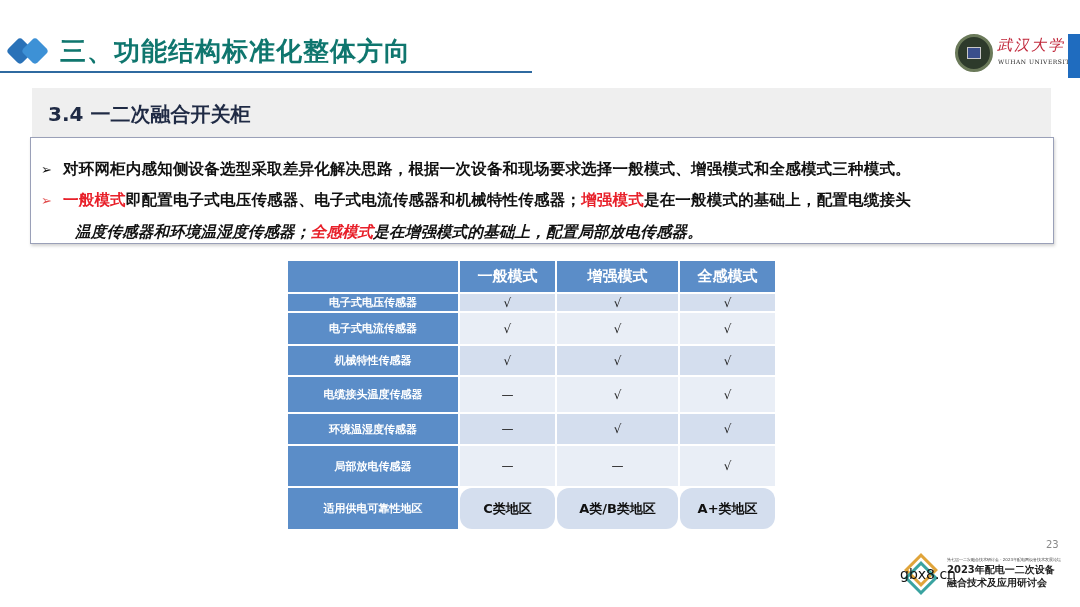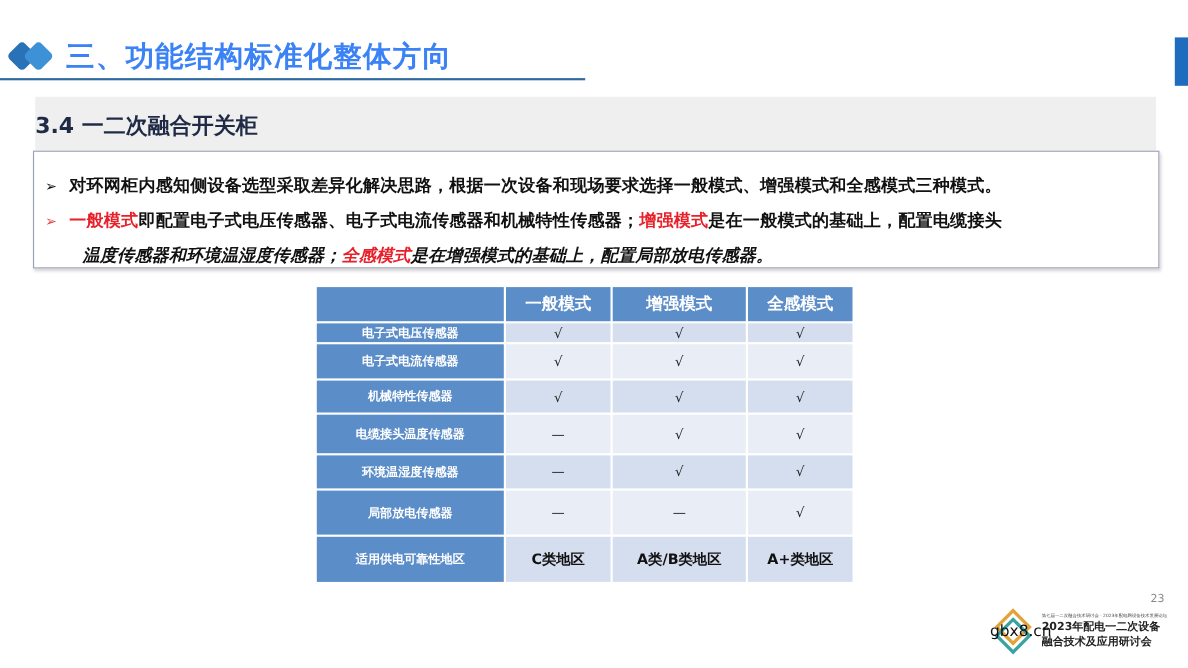--- a/index.html
+++ b/index.html
@@ -4,32 +4,32 @@
 <style>
   * { box-sizing: border-box; margin: 0; padding: 0; }
   html, body { width: 1080px; height: 607px; background: #ffffff; overflow: hidden; }
   body { position: relative; font-family: "DejaVu Sans", "Liberation Sans", sans-serif; color: #111; }
 
   .header { position: absolute; left: 0; top: 0; width: 1080px; height: 80px; }
   .diamonds { position: absolute; left: 8px; top: 38px; width: 46px; height: 26px; }
   .diamond { position: absolute; width: 20px; height: 20px; border-radius: 4px; transform: rotate(45deg); }
   .diamond.d1 { left: 2px; top: 3px; background: #2a72b8; }
   .diamond.d2 { left: 17px; top: 3px; background: #3d91d6; }
-  .main-title { position: absolute; left: 60px; top: 34px; font-size: 26px; font-weight: bold; color: #3b82f6; letter-spacing: 1px; white-space: nowrap; }
+  .main-title { position: absolute; left: 60px; top: 34px; font-size: 26px; font-weight: bold; color: #0f766e; letter-spacing: 1px; white-space: nowrap; }
   .title-rule { position: absolute; left: 0; top: 71px; width: 532px; height: 2px; background: #2f6aa0; }
 
   .logo { position: absolute; left: 955px; top: 34px; width: 110px; height: 36px; }
   .seal { position: absolute; left: 0; top: 0; width: 38px; height: 38px; border-radius: 50%; background: #2d3a2b; border: 3px solid #6b7a5a; }
   .seal-inner { position: absolute; left: 9px; top: 10px; width: 14px; height: 12px; background: #3a4f8c; border: 1px solid #c8c8c8; }
   .logo-cn { position: absolute; left: 42px; top: 2px; font-size: 15px; color: #c0283b; font-family: "DejaVu Serif", serif; font-style: italic; letter-spacing: 2px; white-space: nowrap; }
   .logo-en { position: absolute; left: 43px; top: 24px; font-size: 6px; color: #222; font-family: "DejaVu Serif", serif; letter-spacing: 0.5px; white-space: nowrap; }
   .side-bar { position: absolute; left: 1068px; top: 34px; width: 12px; height: 44px; background: #1f6cbf; }
 
   .section { position: absolute; left: 32px; top: 88px; width: 1019px; height: 50px; background: #efefef; }
-  .section-title { position: absolute; left: 0; top: 13px; font-size: 20px; font-weight: bold; color: #1f2a44; white-space: nowrap; }
+  .section-title { position: absolute; left: 16px; top: 13px; font-size: 20px; font-weight: bold; color: #1f2a44; white-space: nowrap; }
 
   .textbox { position: absolute; left: 30px; top: 137px; width: 1024px; height: 107px; background: #fff; border: 1px solid #9aa0b8; box-shadow: 1px 2px 3px rgba(0,0,0,0.18); }
   .bullet-line { position: absolute; left: 10px; font-size: 15.5px; font-weight: bold; color: #111; white-space: nowrap; letter-spacing: 0.2px; }
   .bullet-line.l1 { top: 21px; }
   .bullet-line.l2 { top: 52px; }
   .bullet-line.l3 { top: 84px; left: 44px; font-style: italic; }
   .arrow { display: inline-block; width: 22px; font-size: 13px; }
   .arrow.red { color: #e04a4a; }
   .red { color: #e8202a; }
 
@@ -41,21 +41,21 @@
   .table td.cell { font-size: 12px; color: #222; font-weight: normal; }
   .table tr.odd td.cell { background: #d4deee; }
   .table tr.even td.cell { background: #e9eef6; }
   .table tr.r1 td { height: 17px; }
   .table tr.r2 td { height: 31px; }
   .table tr.r3 td { height: 29px; }
   .table tr.r4 td { height: 35px; }
   .table tr.r5 td { height 30px; height: 30px; }
   .table tr.r6 td { height: 40px; }
   .table tr.r7 td { height: 41px; }
-  .table tr.r7 td.cell { font-size: 13px; font-weight: bold; color: #111; }
+  .table tr.r7 td.cell { font-size: 13px; font-weight: bold; color: #111; border-radius: 12px; }
 
   .page-num { position: absolute; left: 1046px; top: 539px; font-size: 10px; color: #888; }
 
   .conf-logo { position: absolute; left: 901px; top: 556px; width: 150px; height: 44px; }
   .conf-icon { position: absolute; left: 2px; top: 2px; width: 36px; height: 34px; }
   .conf-icon span { position: absolute; width: 24px; height: 24px; transform: rotate(45deg); border: 3px solid; }
   .conf-icon .c1 { left: 6px; top: 0px; border-color: #e0a43a; }
   .conf-icon .c2 { left: 6px; top: 8px; border-color: #3aa3a0; }
   .conf-small { position: absolute; left: 46px; top: 1px; font-size: 4px; color: #444; white-space: nowrap; }
   .conf-line1 { position: absolute; left: 46px; top: 7px; font-size: 10px; font-weight: bold; color: #222; white-space: nowrap; }
@@ -66,20 +66,27 @@
 <body>
 
 <div class="header">
   <div class="diamonds">
     <div class="diamond d1"></div>
     <div class="diamond d2"></div>
   </div>
   <div class="main-title">三、功能结构标准化整体方向</div>
   <div class="title-rule"></div>
 
+  <div class="logo">
+    <div class="seal">
+        <div class="seal-inner"></div>
+      </div>
+    <div class="logo-cn">武汉大学</div>
+    <div class="logo-en">WUHAN UNIVERSITY</div>
+  </div>
   <div class="side-bar"></div>
 </div>
 
 <div class="section">
   <div class="section-title">3.4 一二次融合开关柜</div>
 </div>
 
 <div class="textbox">
   <div class="bullet-line l2">
     <span class="arrow red">➢</span><span class="red">一般模式</span><span>即配置电子式电压传感器、电子式电流传感器和机械特性传感器；</span><span class="red">增强模式</span><span>是在一般模式的基础上，配置电缆接头</span>

